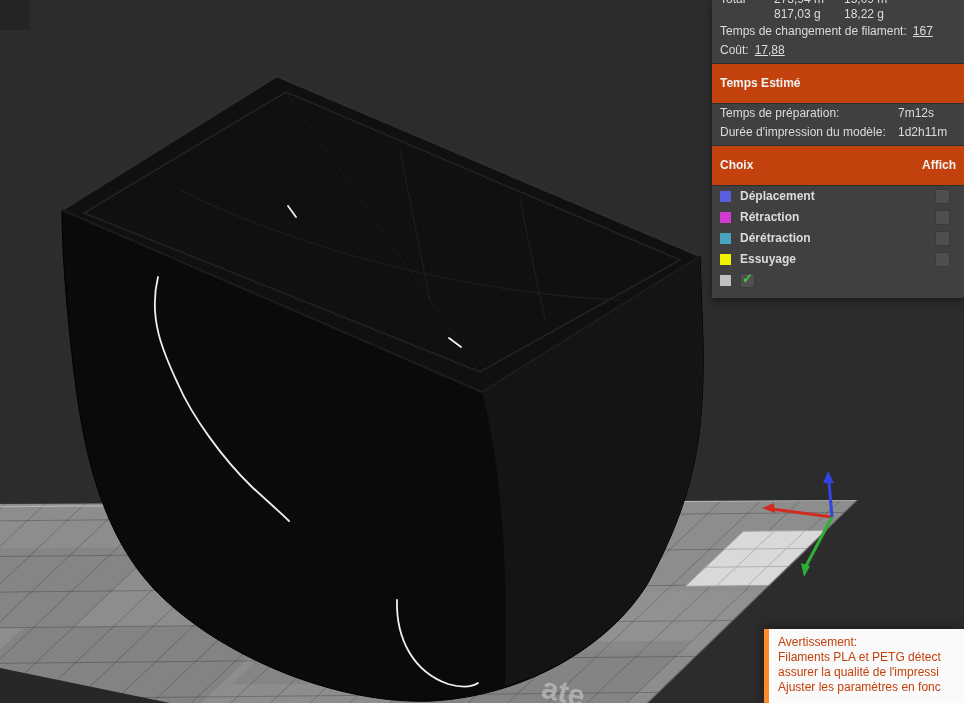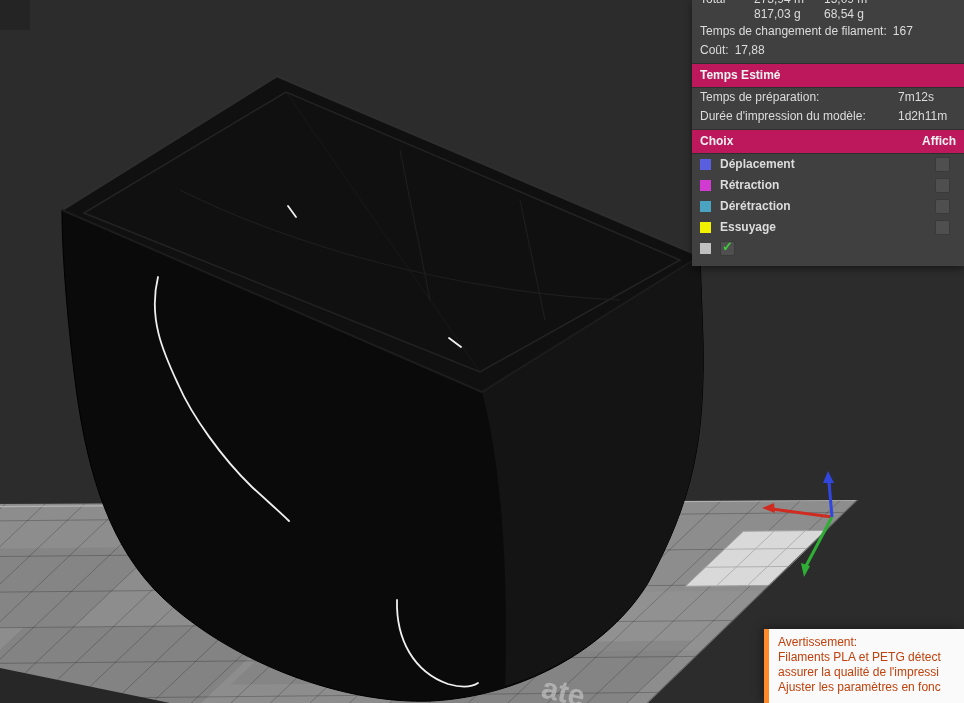--- a/index.html
+++ b/index.html
@@ -2,31 +2,31 @@
 <html><head>
 <meta charset="utf-8">
 <style>
   html,body{margin:0;padding:0;background:#2c2c2c;}
   .stage{position:relative;width:964px;height:703px;overflow:hidden;background:#2c2c2c;
          font-family:"Liberation Sans",sans-serif;}
   .scene{position:absolute;left:0;top:0;width:964px;height:703px;}
   #bed-grid{stroke:rgba(0,0,0,0.22);stroke-width:1;}
 
   
-  .stats-panel{position:absolute;top:0;right:0;width:272px;background:#404040;color:#dcdcdc;
+  .stats-panel{position:absolute;top:0;right:0;width:252px;background:#404040;color:#dcdcdc;
                font-size:12px;line-height:15px;padding-bottom:7px;overflow:hidden;
                box-shadow:0 3px 8px rgba(0,0,0,.45);}
   .p-row{display:flex;align-items:flex-start;padding:2px 8px;white-space:nowrap;}
   .total-row{display:flex;padding:0 8px;margin-top:-8px;}
   .t-label{width:54px;}
   .t-col{display:flex;flex-direction:column;width:70px;}
-  .inline-val{margin-left:6px;}
+  .inline-val{margin-left:6px;text-decoration:underline;}
   .section-header{display:flex;justify-content:space-between;font-weight:bold;color:#f2f2f2;
-                  background:#be185d;border-top:1px solid #2e2e2e;border-bottom:1px solid #2e2e2e;
-                  padding:4px 8px;margin-top:3px;}
+                  background:#c2410c;border-top:1px solid #2e2e2e;border-bottom:1px solid #2e2e2e;
+                  padding:12px 8px;margin-top:3px;}
   .kv-row .kv-label{flex:1;}
   .kv-row .kv-value{width:58px;text-align:left;}
   .legend-row{display:flex;align-items:center;padding:3px 8px;}
   .swatch{width:11px;height:11px;margin-right:9px;flex:none;}
   .legend-label{flex:1;font-weight:bold;}
   .checkbox{width:13px;height:13px;background:#4f4f4f;border:1px solid #3a3a3a;border-radius:2px;
             position:relative;flex:none;margin-right:6px;}
   .checkbox.checked::after{content:"\2713";position:absolute;left:1px;top:-2px;
             color:#3ecb3e;font-size:13px;font-weight:bold;line-height:13px;}
 
@@ -189,21 +189,21 @@
   <div class="stats-panel">
 
     <div class="total-row">
       <span class="t-label">Total</span>
       <span class="t-col">
         <span>273,94 m</span>
         <span>817,03 g</span>
       </span>
       <span class="t-col">
         <span>15,09 m</span>
-        <span>68,54 g</span>
+        <span>18,22 g</span>
       </span>
     </div>
 
     <div class="p-row">
       <span>Temps de changement de filament:</span>
       <span class="inline-val">167</span>
     </div>
 
     <div class="p-row">
       <span>Coût:</span>

